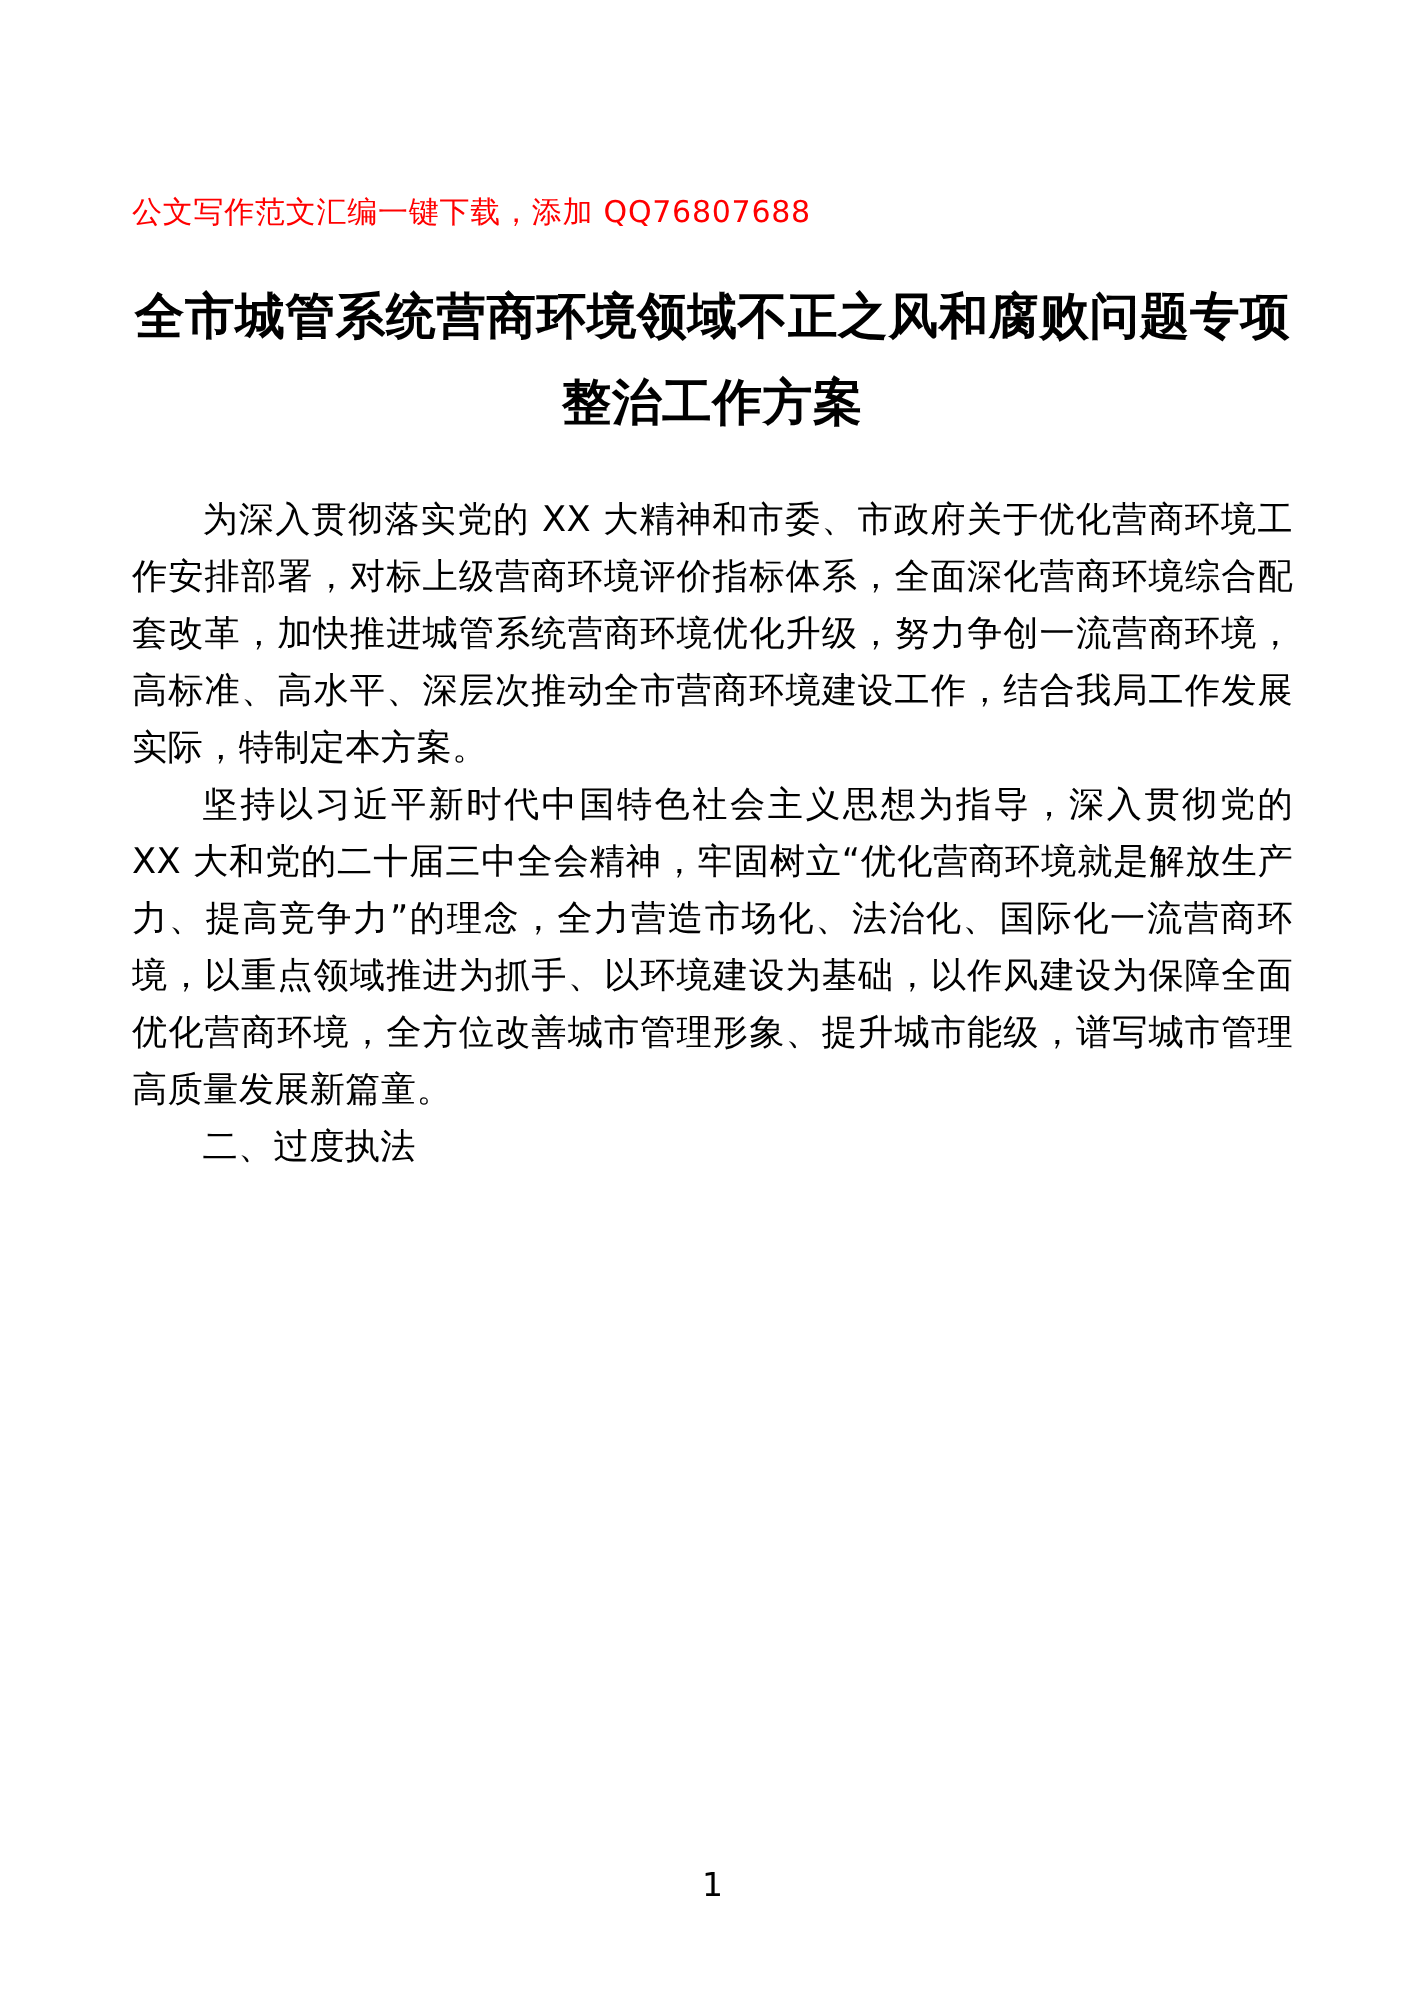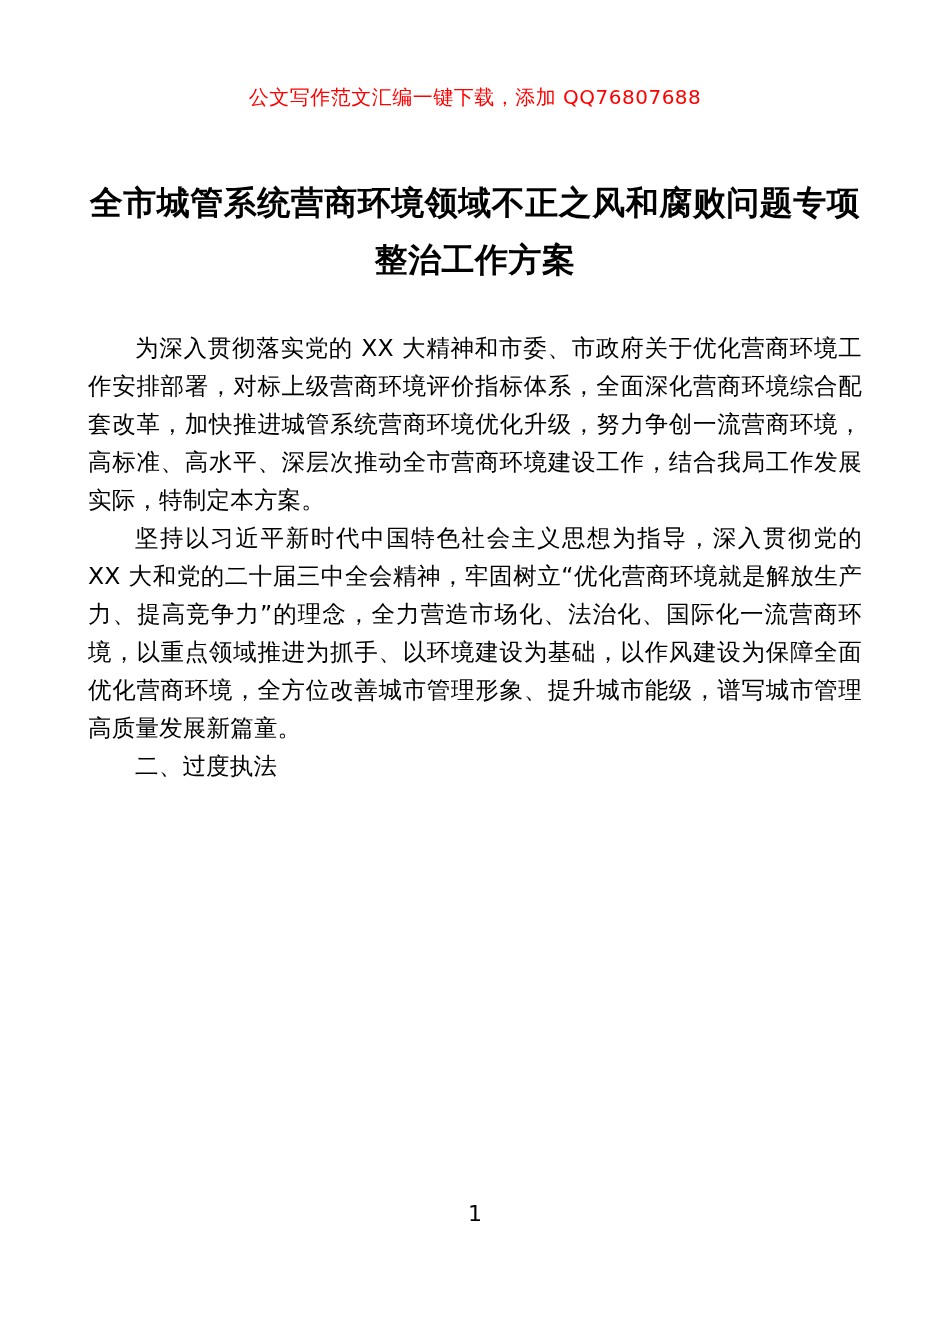--- a/index.html
+++ b/index.html
@@ -16,39 +16,39 @@
     overflow: hidden;
   }
   .page {
     width: 950px;
     height: 1344px;
     box-sizing: border-box;
     padding: 0 88px;
     position: relative;
   }
   .watermark {
-    text-align: center;
     color: #ff0000;
     font-size: 20px;
     font-family: "DejaVu Sans", sans-serif;
     letter-spacing: 0.5px;
     padding-top: 84px;
     white-space: nowrap;
+    margin-top: 44px;
   }
   .doc-title {
     text-align: center;
     font-size: 33px;
     font-weight: bold;
     line-height: 1.72;
-    margin-top: 64px;
+    margin-top: 28px;
     letter-spacing: 0.5px;
     font-family: "DejaVu Sans", sans-serif;
   }
   .body-text {
-    margin-top: 40px;
+    margin-top: 30px;
     font-size: 23.5px;
     line-height: 1.62;
     text-align: justify;
     font-family: "DejaVu Sans", sans-serif;
     letter-spacing: 0.2px;
   }
   .para {
     margin: 0;
     text-indent: 2em;
   }

